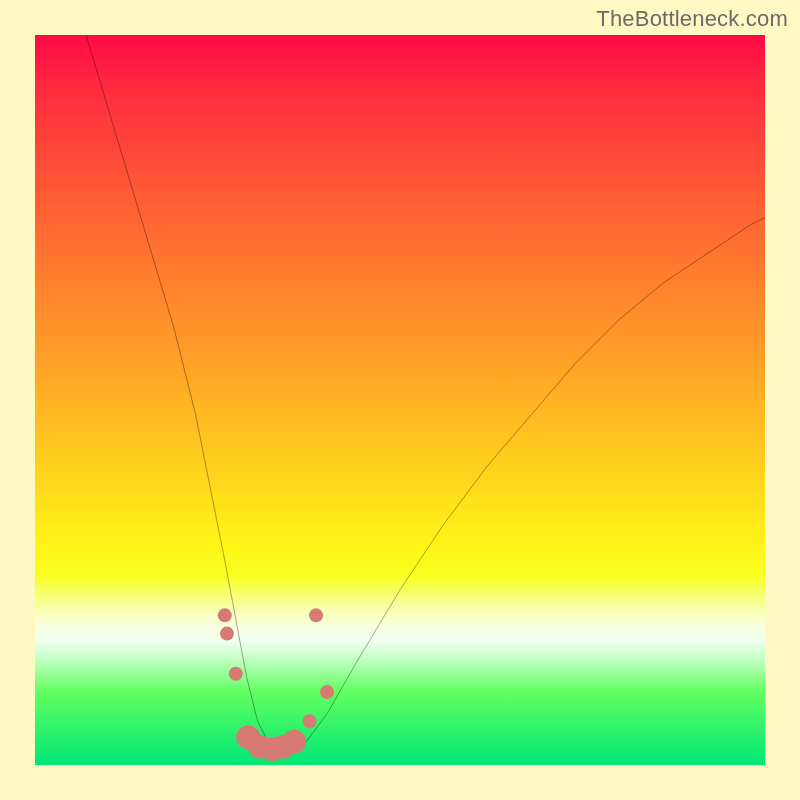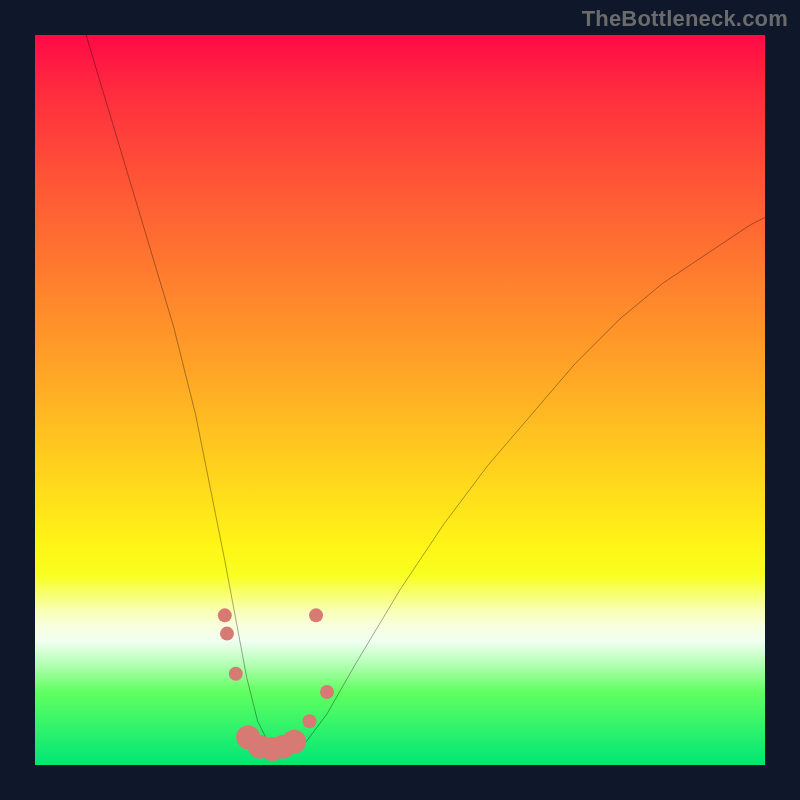--- a/index.html
+++ b/index.html
@@ -7,22 +7,21 @@
     padding: 0;
     width: 800px;
     height: 800px;
     background: #000;
     font-family: Arial, Helvetica, sans-serif;
     overflow: hidden;
   }
   .frame {
     position: absolute;
     inset: 0;
-    background: #0f172a;
-    font-weight: bold;
+    background: #fef9c3;
   }
   .plot-area {
     position: absolute;
     left: 35px;
     top: 35px;
     width: 730px;
     height: 730px;
     overflow: hidden;
   }
   .gradient {

